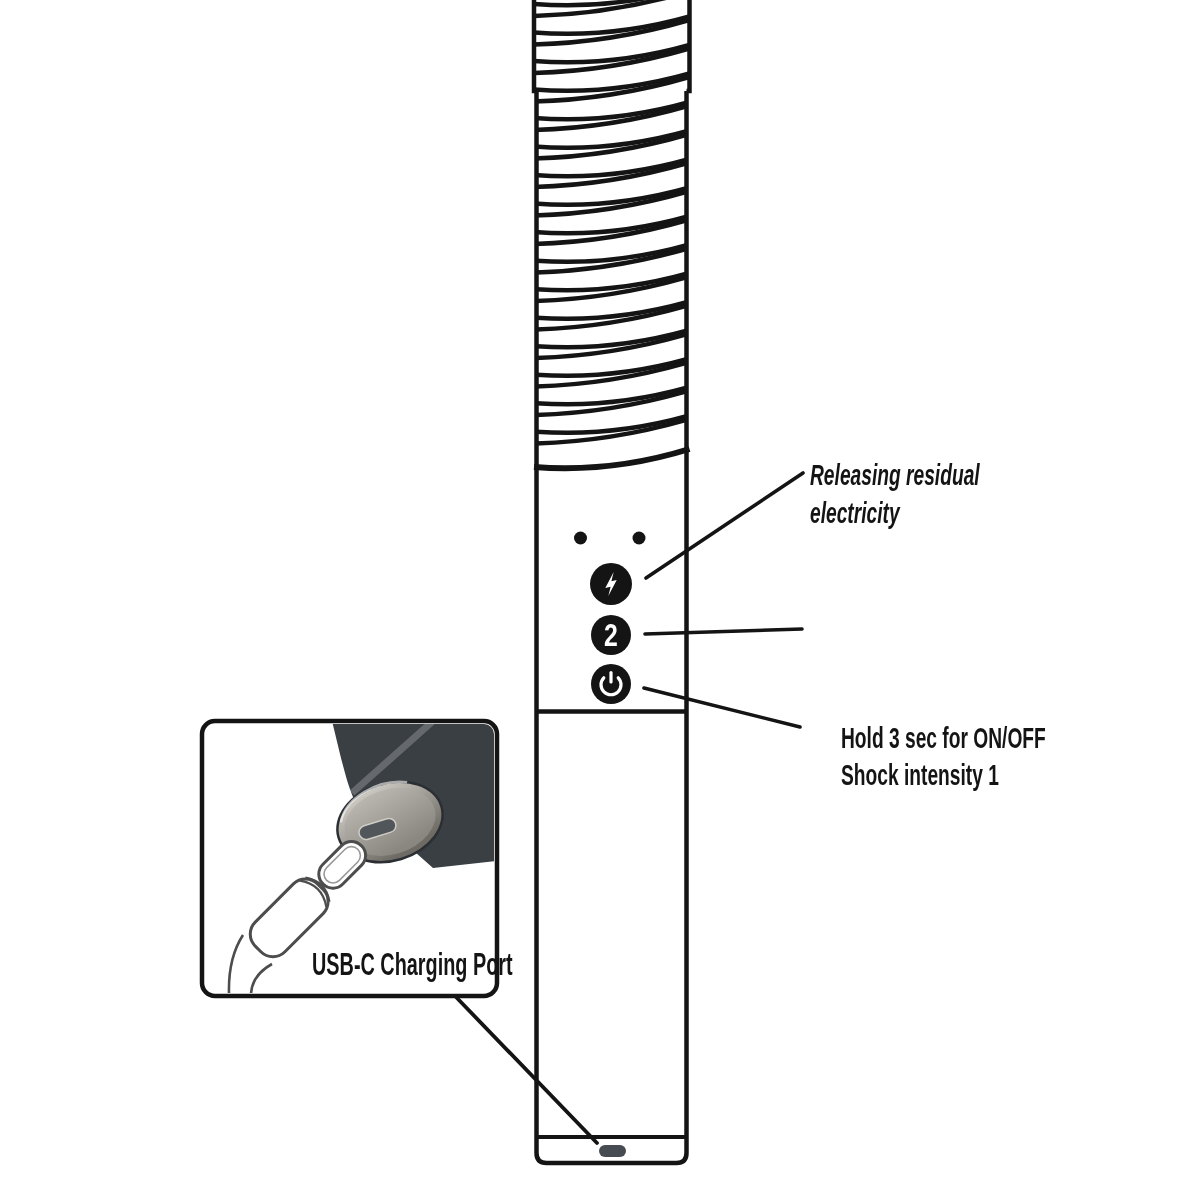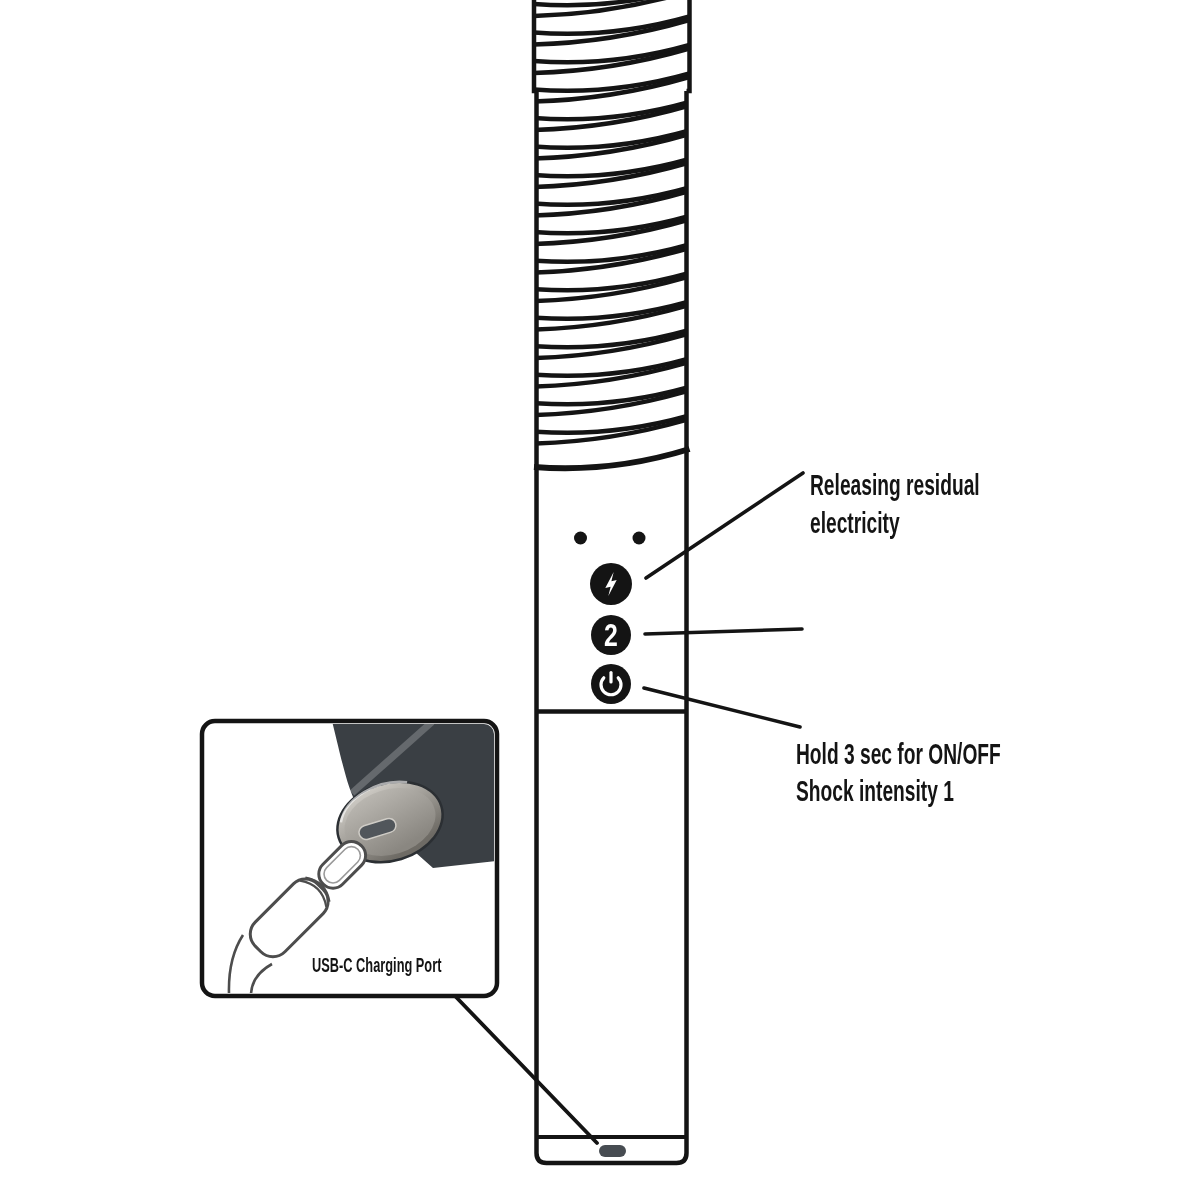--- a/index.html
+++ b/index.html
@@ -18,21 +18,21 @@
     font-size:30px;
     line-height:38px;
     white-space:nowrap;
   }
   .label .cond{
     display:inline-block;
     transform:scaleX(0.64);
     transform-origin:0 0;
     white-space:nowrap;
   }
-  .label-usbc{font-size:20px;line-height:30px;}
+  .label-usbc{font-size:31px;line-height:30px;}
 </style>
 </head>
 <body>
 
 <div class="stage">
 
   <svg width="1200" height="1200" viewBox="0 0 1200 1200">
     <defs>
       <clipPath id="gripClip">
         <path d="M534,0 H689.5 V91 H686.5 V476 H536.5 V91 H534 Z"></path>
@@ -138,27 +138,27 @@
           <rect x="44" y="-14" width="54" height="28" rx="13.5" fill="#ffffff" stroke="#4d4d4d" stroke-width="3"></rect>
           <rect x="49" y="-9" width="44" height="18" rx="9" fill="none" stroke="#9a9a9a" stroke-width="1.6"></rect>
           <rect x="-48" y="-21" width="88" height="42" rx="17" fill="#ffffff" stroke="#4d4d4d" stroke-width="3"></rect>
           <path d="M36,-17 Q48,0 36,17" stroke="#4d4d4d" stroke-width="2.2" fill="none"></path>
           <path d="M30,-18.5 Q43,0 30,18.5" stroke="#4d4d4d" stroke-width="2.2" fill="none"></path>
         </g>
       </g>
     </g>
   </svg>
 
-  <div class="label" style="left:810px;top:466px;">
+  <div class="label" style="left:810px;top:456px;font-style:italic;">
     <span class="cond">Releasing residual</span><br>
     <span class="cond">electricity</span>
   </div>
 
 
-  <div class="label" style="left:796px;top:719px;line-height:37px;margin-top:16px;">
+  <div class="label" style="left:841px;top:719px;line-height:37px;">
     <span class="cond">Hold 3 sec for ON/OFF</span><br>
     <span class="cond">Shock intensity 1</span>
   </div>
 
   <div class="label label-usbc" style="left:312px;top:950px;">
     <span class="cond">USB-C Charging Port</span>
   </div>
 
 </div>
 

